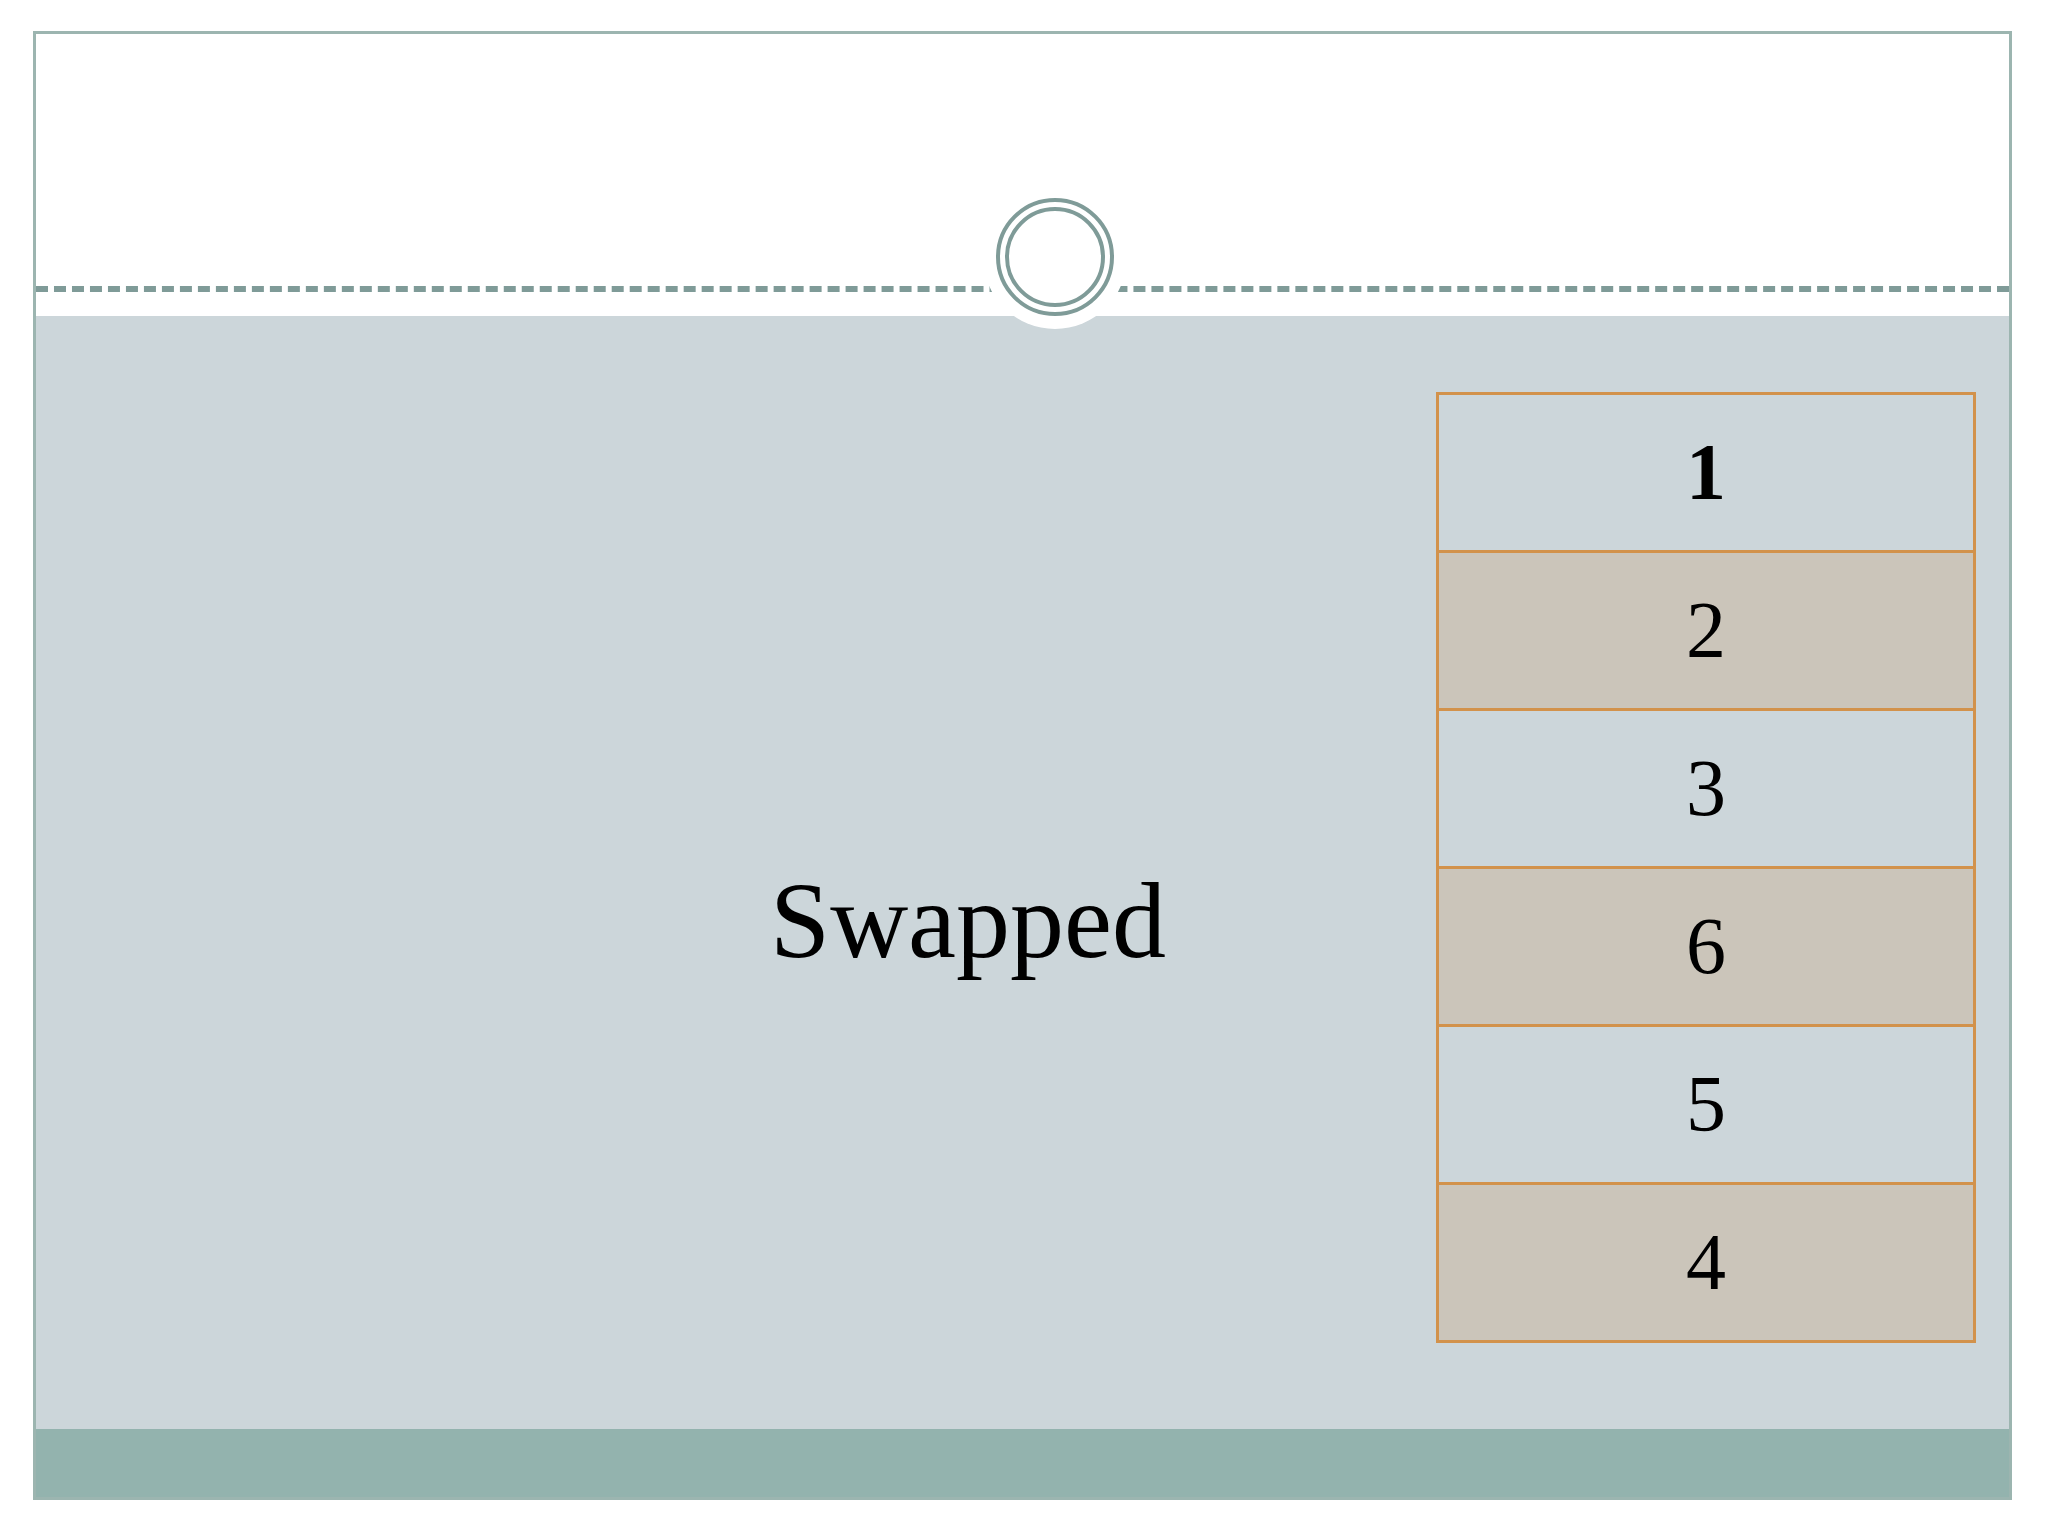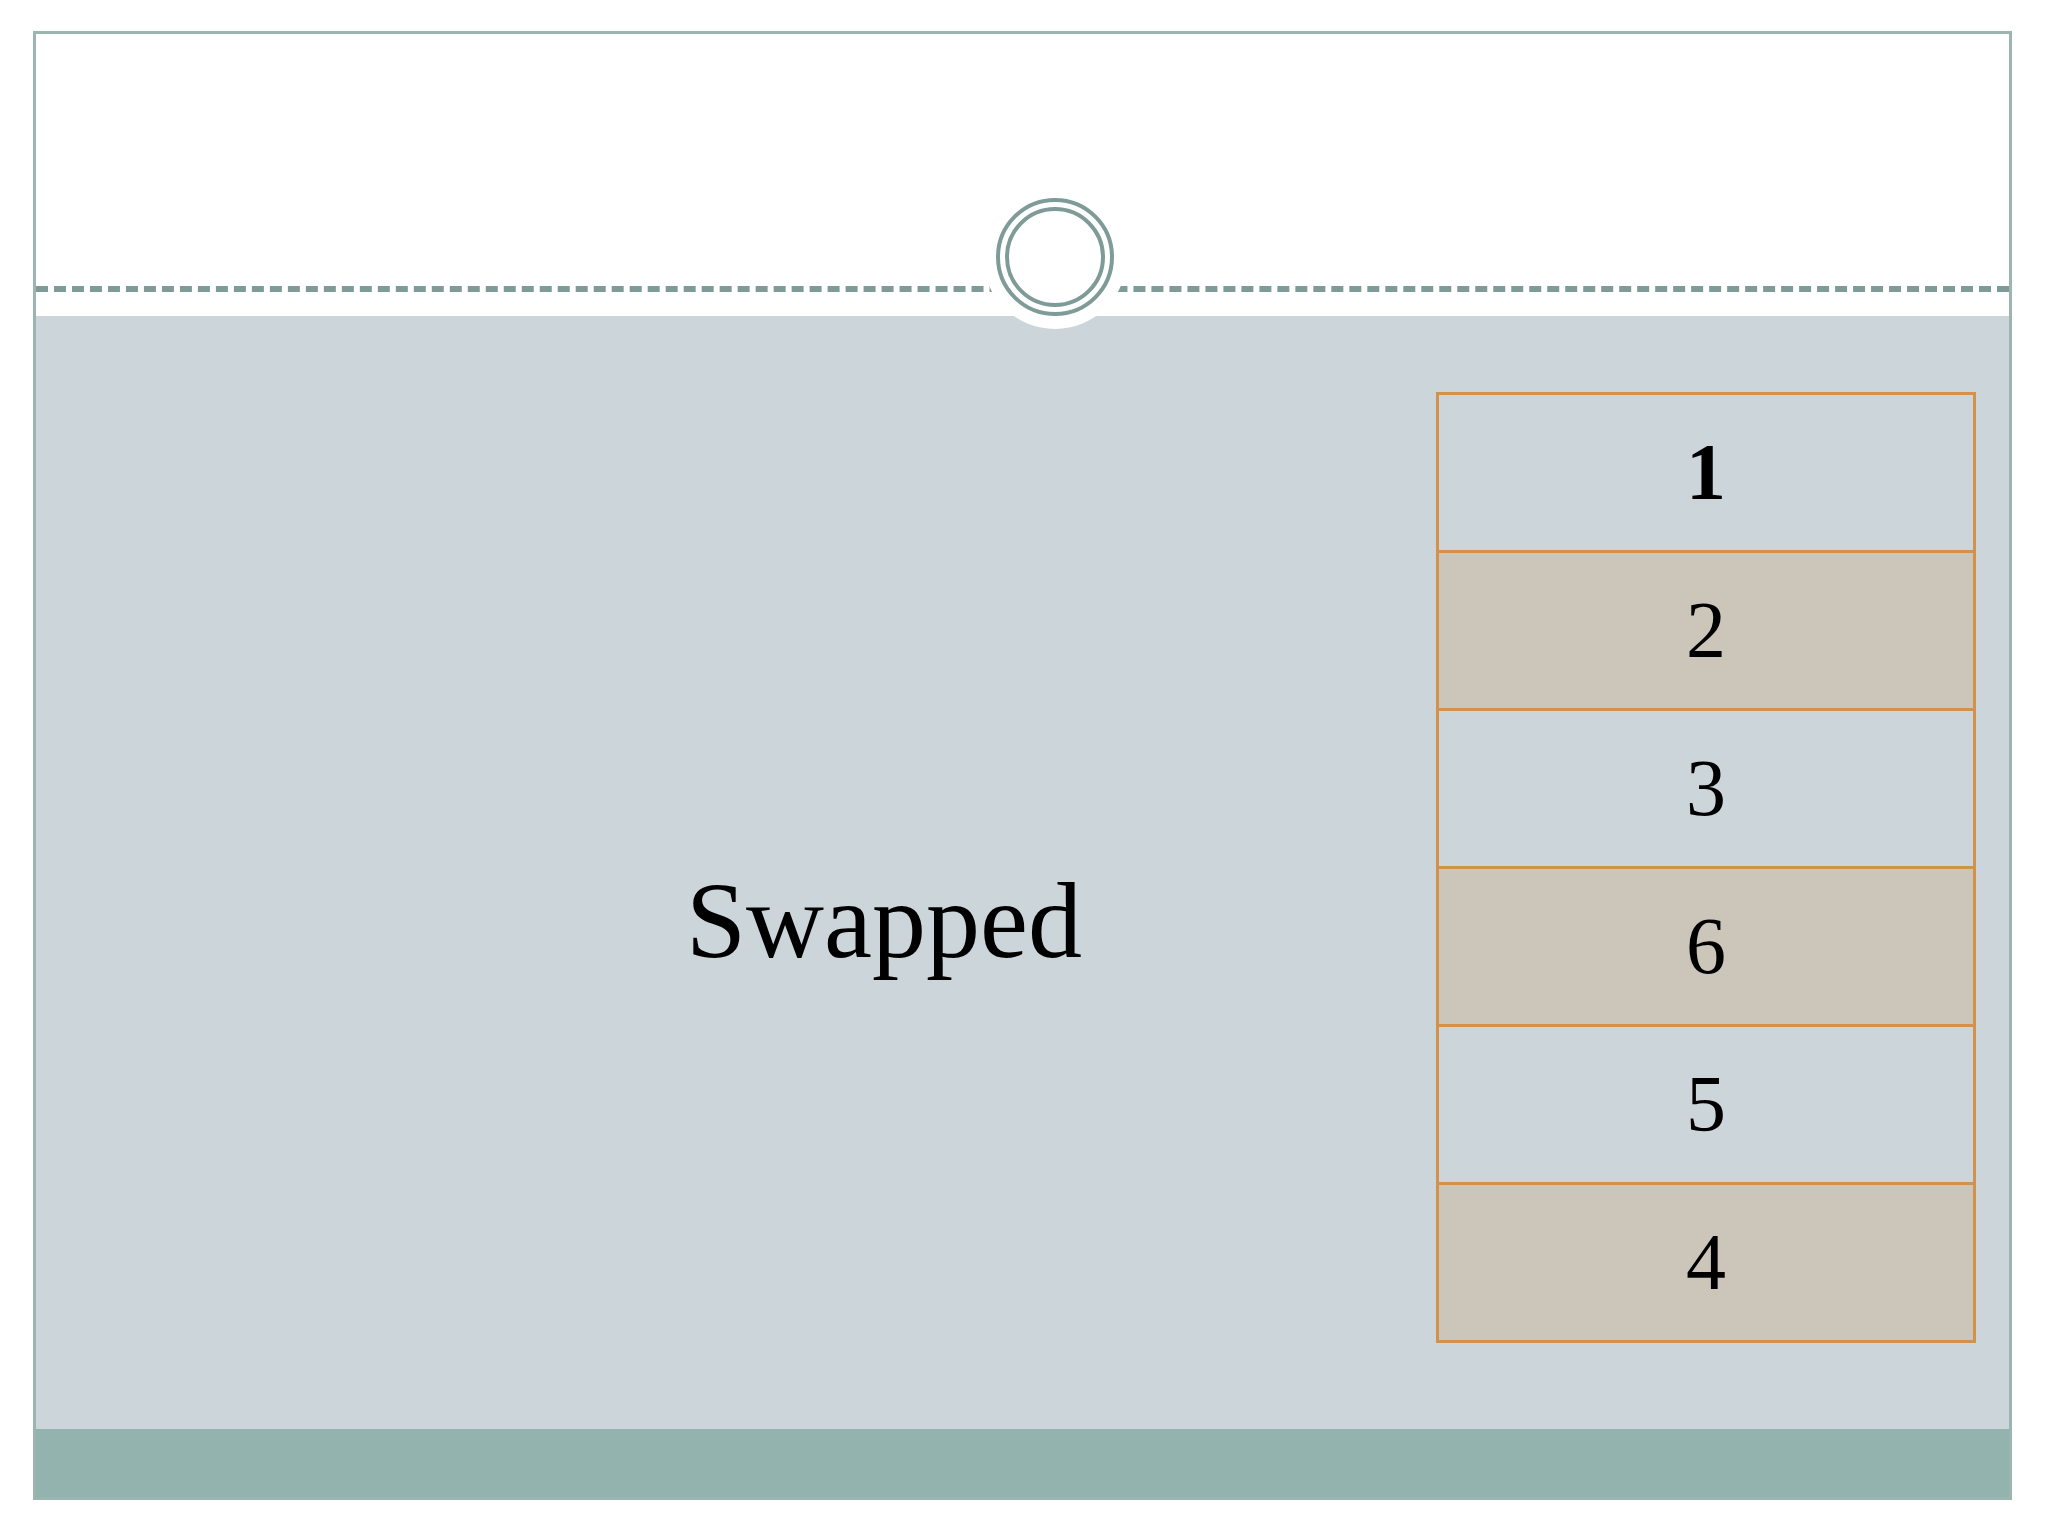--- a/index.html
+++ b/index.html
@@ -106,21 +106,21 @@
     box-sizing: border-box;
     background: transparent;
   }
 
   
   .caption {
     position: absolute;
     left: 650px;
     top: 830px;
     width: 480px;
-    text-align: left;
+    text-align: right;
     font-size: 108px;
     line-height: 1.05;
     color: #000000;
     white-space: nowrap;
     font-family: "Liberation Serif", "DejaVu Serif", serif;
   }
 
   
   .array-table {
     position: absolute;

